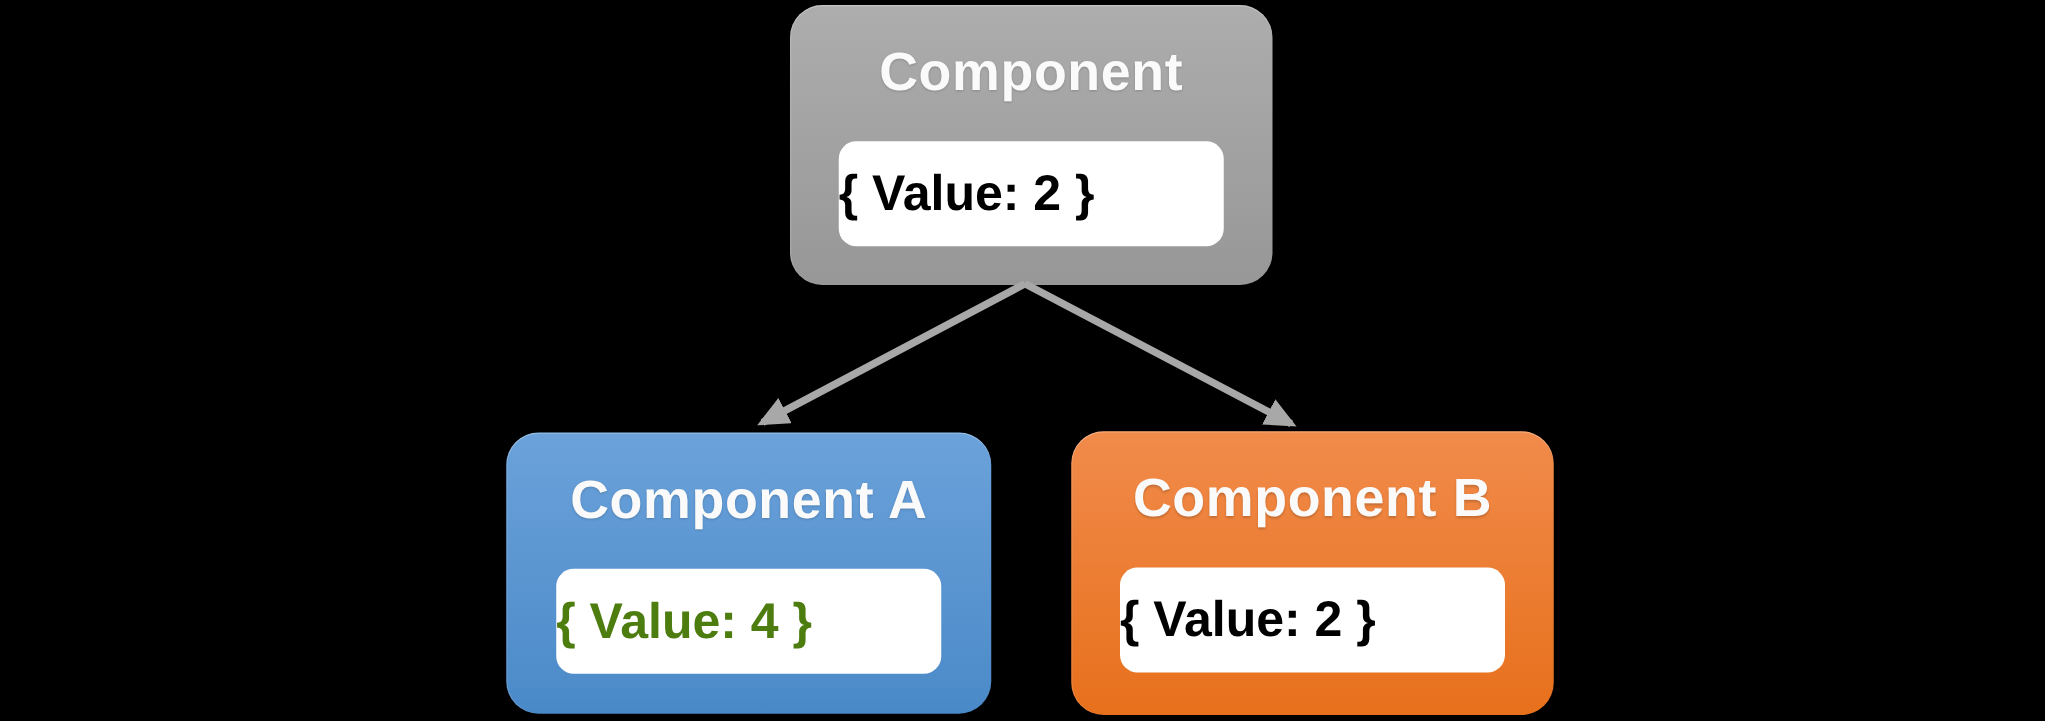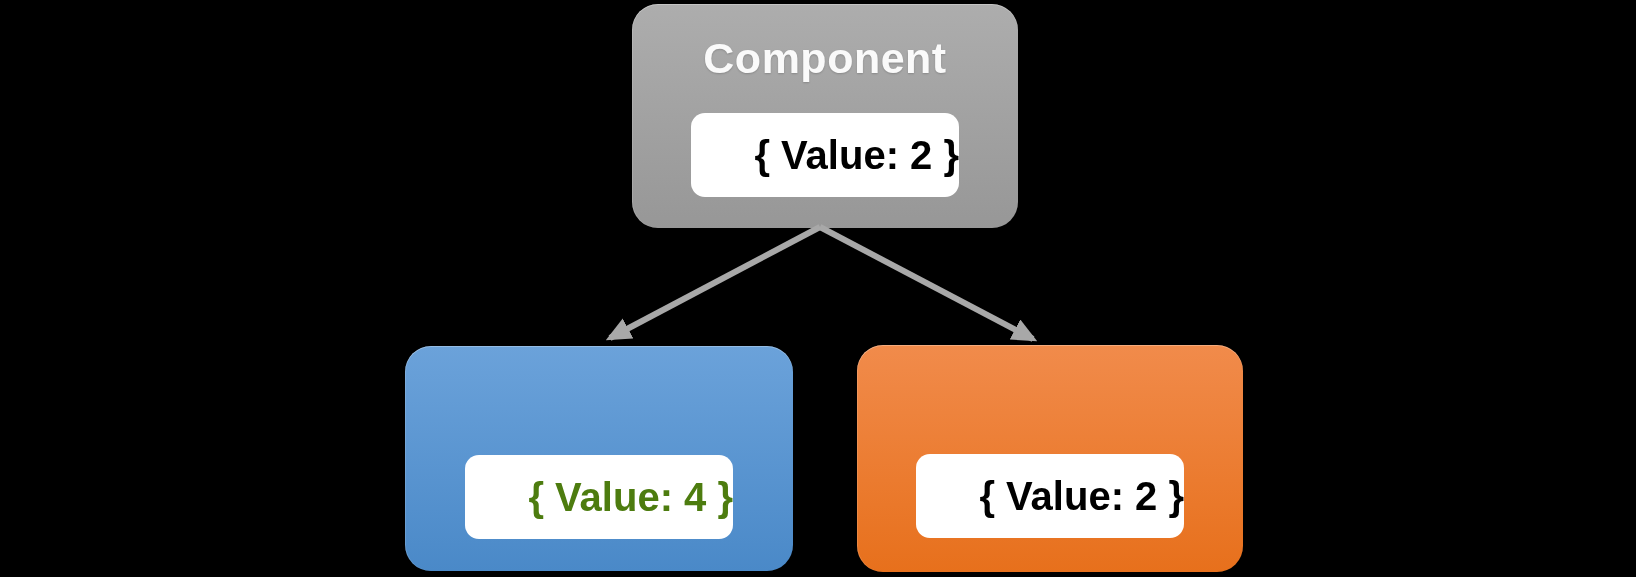--- a/index.html
+++ b/index.html
@@ -31,27 +31,27 @@
     letter-spacing: 0.5px;
     color: #fafafa;
     text-shadow: 0 1px 2px rgba(0,0,0,0.18);
     white-space: nowrap;
   }
   .value-pill {
     position: absolute;
     top: 109px;
     left: 50%;
     transform: translateX(-50%);
-    width: 268px;
+    width: 308px;
     height: 84px;
     background: #ffffff;
     border-radius: 14px;
     display: flex;
     align-items: center;
-    justify-content: flex-end;
+    justify-content: flex-start;
   }
   .value-text {
     font-size: 40px;
     font-weight: bold;
     color: #000000;
     white-space: nowrap;
   }
   #node-root { left: 632px; top: 4px;   width: 386px; height: 224px; }
   #node-a    { left: 405px; top: 346px; width: 388px; height: 225px; }
   #node-b    { left: 857px; top: 345px; width: 386px; height: 227px; }
@@ -78,24 +78,26 @@
     <defs>
       <marker id="arrowhead" markerWidth="4.2" markerHeight="3.8" refX="3.4" refY="1.9" orient="auto">
         <path d="M0,0 L4.2,1.9 L0,3.8 Z" fill="#a8a8a8"></path>
       </marker>
     </defs>
     <path d="M 820 227 L 610 338" fill="none" stroke-width="6" marker-end="url(#arrowhead)" stroke="#a8a8a8"></path>
     <path d="M 820 227 L 1033 339" fill="none" stroke-width="6" marker-end="url(#arrowhead)" stroke="#a8a8a8"></path>
   </svg>
 
   <div class="node" id="node-a" style="background: linear-gradient(rgb(107, 162, 218), rgb(74, 137, 200));">
+    <div class="node-title" style="color: rgb(250, 250, 250);">Component A</div>
     <div class="value-pill">
       <span class="value-text" style="color: #4d7c0f;">{ Value: 4 }</span>
     </div>
   </div>
 
   <div class="node" id="node-b" style="background: linear-gradient(rgb(241, 139, 75), rgb(231, 112, 28));">
+    <div class="node-title" style="color: rgb(250, 250, 250);">Component B</div>
     <div class="value-pill">
       <span class="value-text" style="color: rgb(0, 0, 0);">{ Value: 2 }</span>
     </div>
   </div>
 
 </div>
 
 </body></html>

